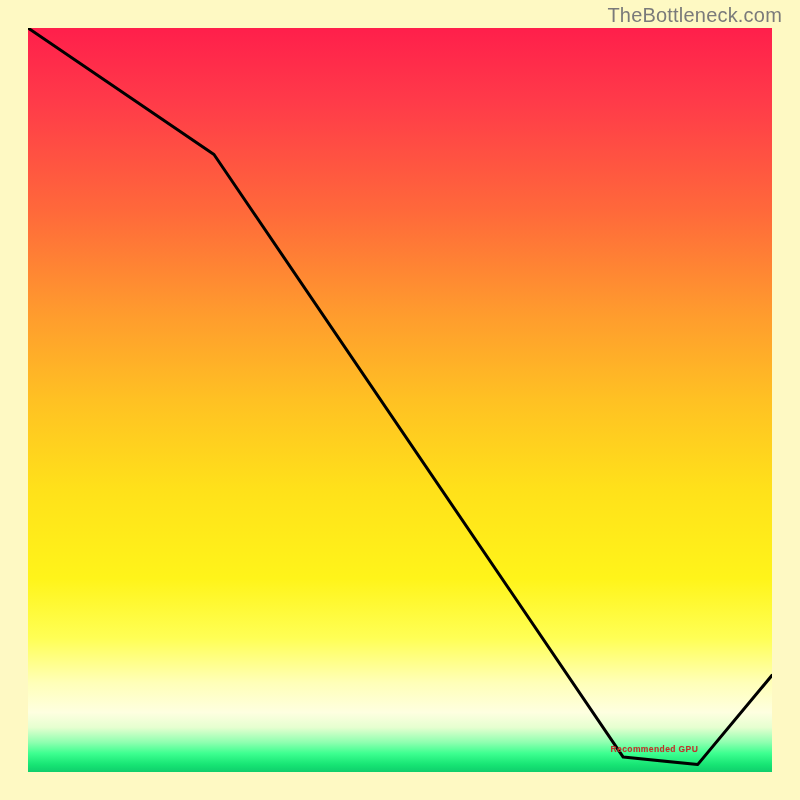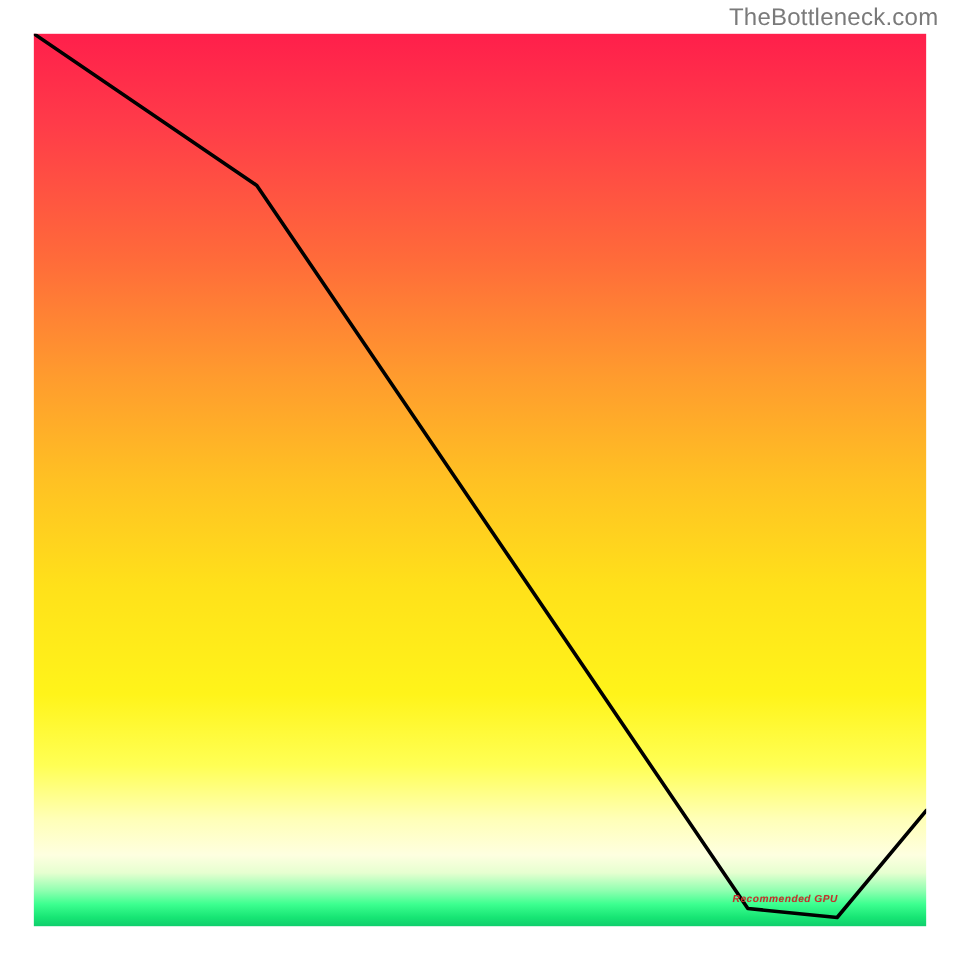--- a/index.html
+++ b/index.html
@@ -10,21 +10,21 @@
     background: #000;
     font-family: Arial, Helvetica, sans-serif;
     overflow: hidden;
   }
   .frame {
     position: absolute;
     left: 0;
     top: 0;
     width: 800px;
     height: 800px;
-    background: #ffffff;
+    background: #fef9c3;
   }
   .attribution {
     position: absolute;
     top: 4px;
     right: 18px;
     color: #7a7a7a;
     font-size: 20px;
     font-weight: 400;
     letter-spacing: 0.2px;
   }
@@ -81,15 +81,15 @@
 <div class="frame">
   <div class="attribution">TheBottleneck.com</div>
 
   <div class="plot">
     <div class="gradient"></div>
 
     <svg class="line-layer" viewBox="0 0 744 744" preserveAspectRatio="none">
       <polyline id="series-line" fill="none" stroke="#000000" stroke-width="3" stroke-linejoin="round" stroke-linecap="round" points="0.0,0.0 186.0,126.5 595.2,729.1 669.6,736.6 744.0,647.3"></polyline>
     </svg>
 
-    <div class="annotation" id="anno-0" style="left: 582.52px; top: 715.68px; font-style: italic;">Recommended GPU</div>
+    <div class="annotation" id="anno-0" style="left: 582.52px; top: 715.68px;">Recommended GPU</div>
   </div>
 </div>
 
 </body></html>

